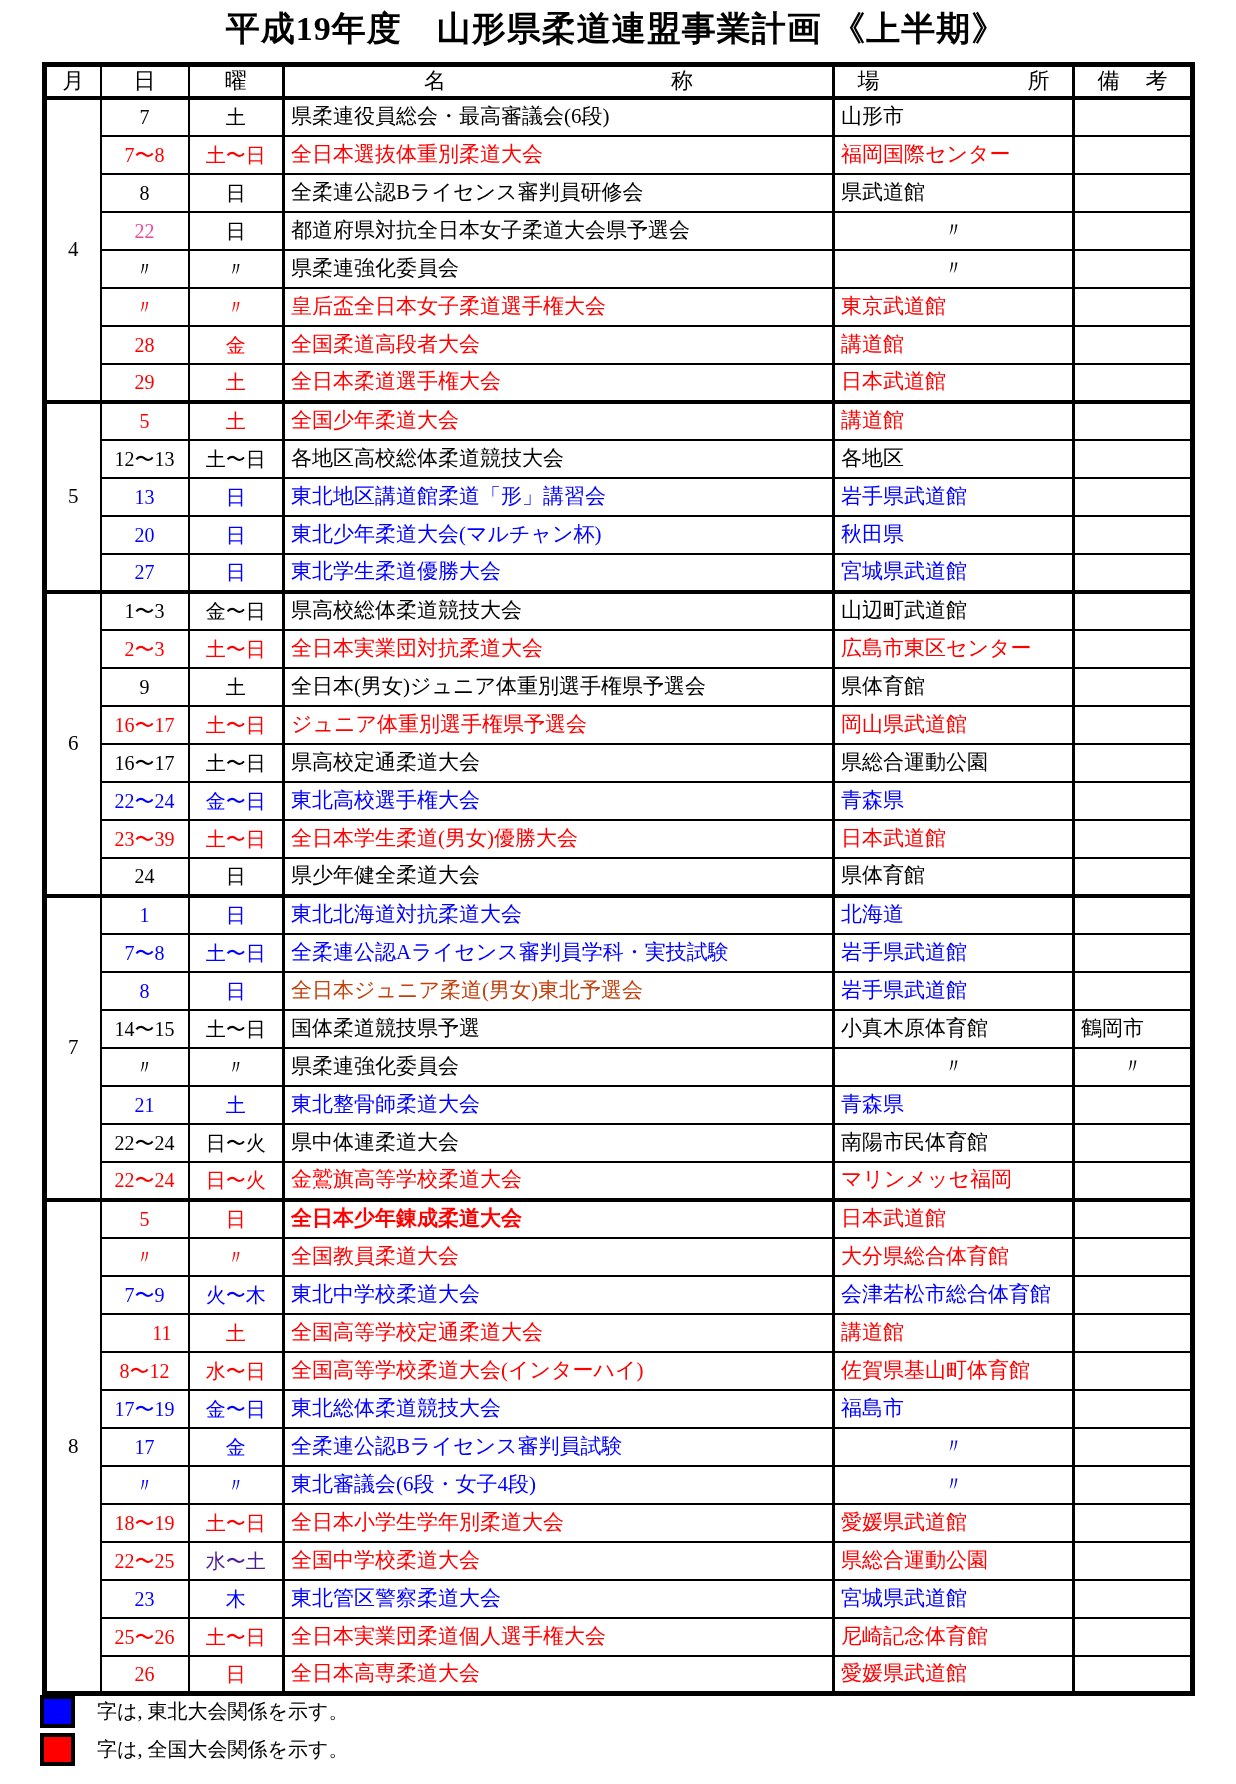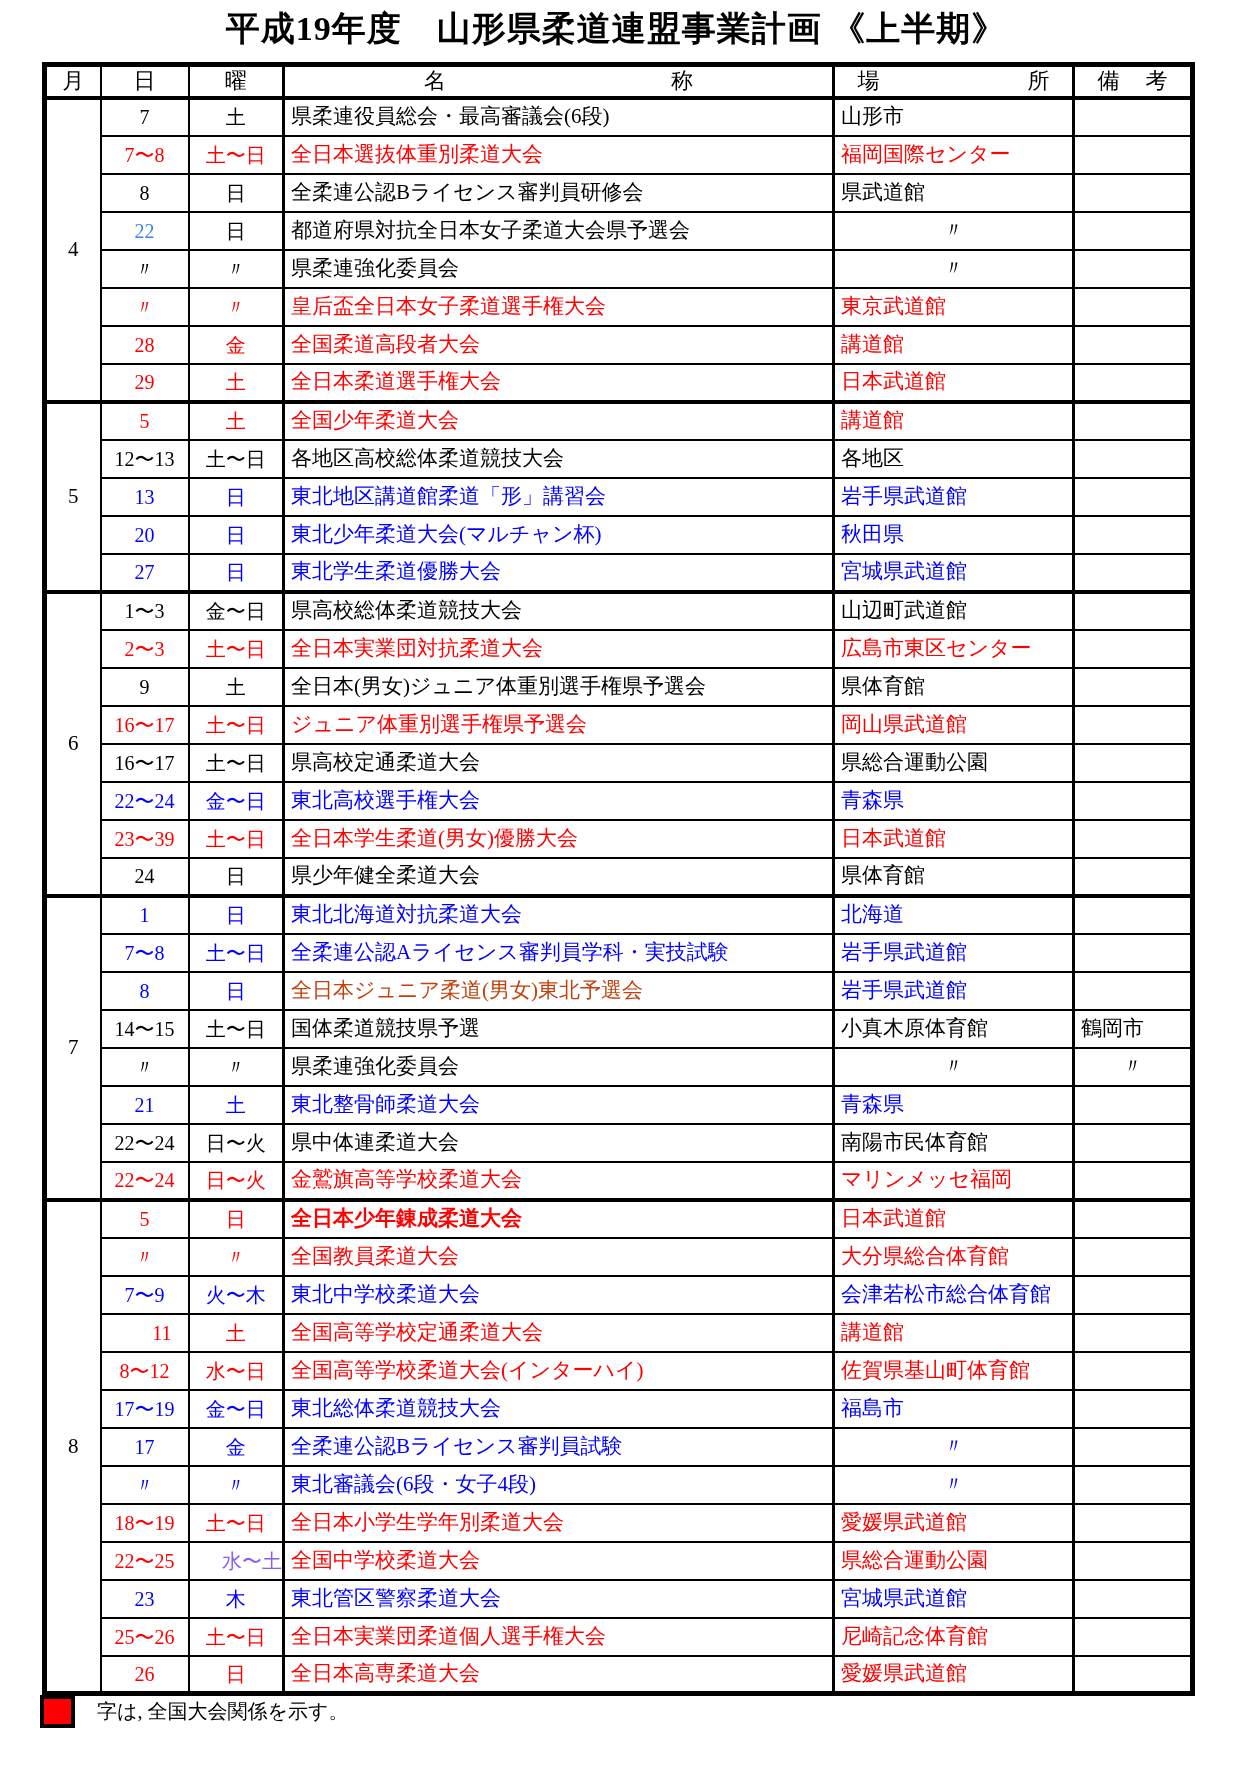--- a/index.html
+++ b/index.html
@@ -86,21 +86,21 @@
         <td class="cell-remarks col-remarks-b" style="color: rgb(255, 0, 0);"></td>
       </tr>
       <tr>
         <td class="cell-day" style="color: rgb(0, 0, 0);">8</td>
         <td class="cell-weekday" style="color: rgb(0, 0, 0);">日</td>
         <td class="cell-name col-name-b" style="color: rgb(0, 0, 0);">全柔連公認Bライセンス審判員研修会</td>
         <td class="cell-place col-place-b" style="color: rgb(0, 0, 0);">県武道館</td>
         <td class="cell-remarks col-remarks-b" style="color: rgb(0, 0, 0);"></td>
       </tr>
       <tr>
-        <td class="cell-day" style="color: #3b82f6;">22</td>
+        <td class="cell-day" style="color: #ec4899;">22</td>
         <td class="cell-weekday" style="color: rgb(0, 0, 0);">日</td>
         <td class="cell-name col-name-b" style="color: rgb(0, 0, 0);">都道府県対抗全日本女子柔道大会県予選会</td>
         <td class="cell-place col-place-b ditto" style="color: rgb(0, 0, 0);">〃</td>
         <td class="cell-remarks col-remarks-b" style="color: rgb(0, 0, 0);"></td>
       </tr>
       <tr>
         <td class="cell-day ditto" style="color: rgb(0, 0, 0);">〃</td>
         <td class="cell-weekday ditto" style="color: rgb(0, 0, 0);">〃</td>
         <td class="cell-name col-name-b" style="color: rgb(0, 0, 0);">県柔連強化委員会</td>
         <td class="cell-place col-place-b ditto" style="color: rgb(0, 0, 0);">〃</td>
@@ -336,21 +336,21 @@
       </tr>
       <tr>
         <td class="cell-day" style="color: rgb(255, 0, 0);">18〜19</td>
         <td class="cell-weekday" style="color: rgb(255, 0, 0);">土〜日</td>
         <td class="cell-name col-name-b" style="color: rgb(255, 0, 0);">全日本小学生学年別柔道大会</td>
         <td class="cell-place col-place-b" style="color: rgb(255, 0, 0);">愛媛県武道館</td>
         <td class="cell-remarks col-remarks-b" style="color: rgb(255, 0, 0);"></td>
       </tr>
       <tr>
         <td class="cell-day" style="color: rgb(255, 0, 0);">22〜25</td>
-        <td class="cell-weekday" style="color: #8b5cf6; text-align: right;">水〜土</td>
+        <td class="cell-weekday" style="color: #4c1d95;">水〜土</td>
         <td class="cell-name col-name-b" style="color: rgb(255, 0, 0);">全国中学校柔道大会</td>
         <td class="cell-place col-place-b" style="color: rgb(255, 0, 0);">県総合運動公園</td>
         <td class="cell-remarks col-remarks-b" style="color: rgb(255, 0, 0);"></td>
       </tr>
       <tr>
         <td class="cell-day" style="color: rgb(0, 0, 255);">23</td>
         <td class="cell-weekday" style="color: rgb(0, 0, 255);">木</td>
         <td class="cell-name col-name-b" style="color: rgb(0, 0, 255);">東北管区警察柔道大会</td>
         <td class="cell-place col-place-b" style="color: rgb(0, 0, 255);">宮城県武道館</td>
         <td class="cell-remarks col-remarks-b" style="color: rgb(0, 0, 255);"></td>
@@ -366,17 +366,21 @@
         <td class="cell-day" style="color: rgb(255, 0, 0);">26</td>
         <td class="cell-weekday" style="color: rgb(255, 0, 0);">日</td>
         <td class="cell-name col-name-b" style="color: rgb(255, 0, 0);">全日本高専柔道大会</td>
         <td class="cell-place col-place-b" style="color: rgb(255, 0, 0);">愛媛県武道館</td>
         <td class="cell-remarks col-remarks-b" style="color: rgb(255, 0, 0);"></td>
       </tr>
     </tbody>
 </table>
 
 <div class="legend">
+  <div class="legend-item">
+    <span class="legend-swatch" style="background: rgb(0, 0, 255);"></span>
+    <span class="legend-label">字は, 東北大会関係を示す。</span>
+  </div>
   <div class="legend-item">
     <span class="legend-swatch" style="background: rgb(255, 0, 0);"></span>
     <span class="legend-label">字は, 全国大会関係を示す。</span>
   </div>
 </div>
 
 </body></html>

